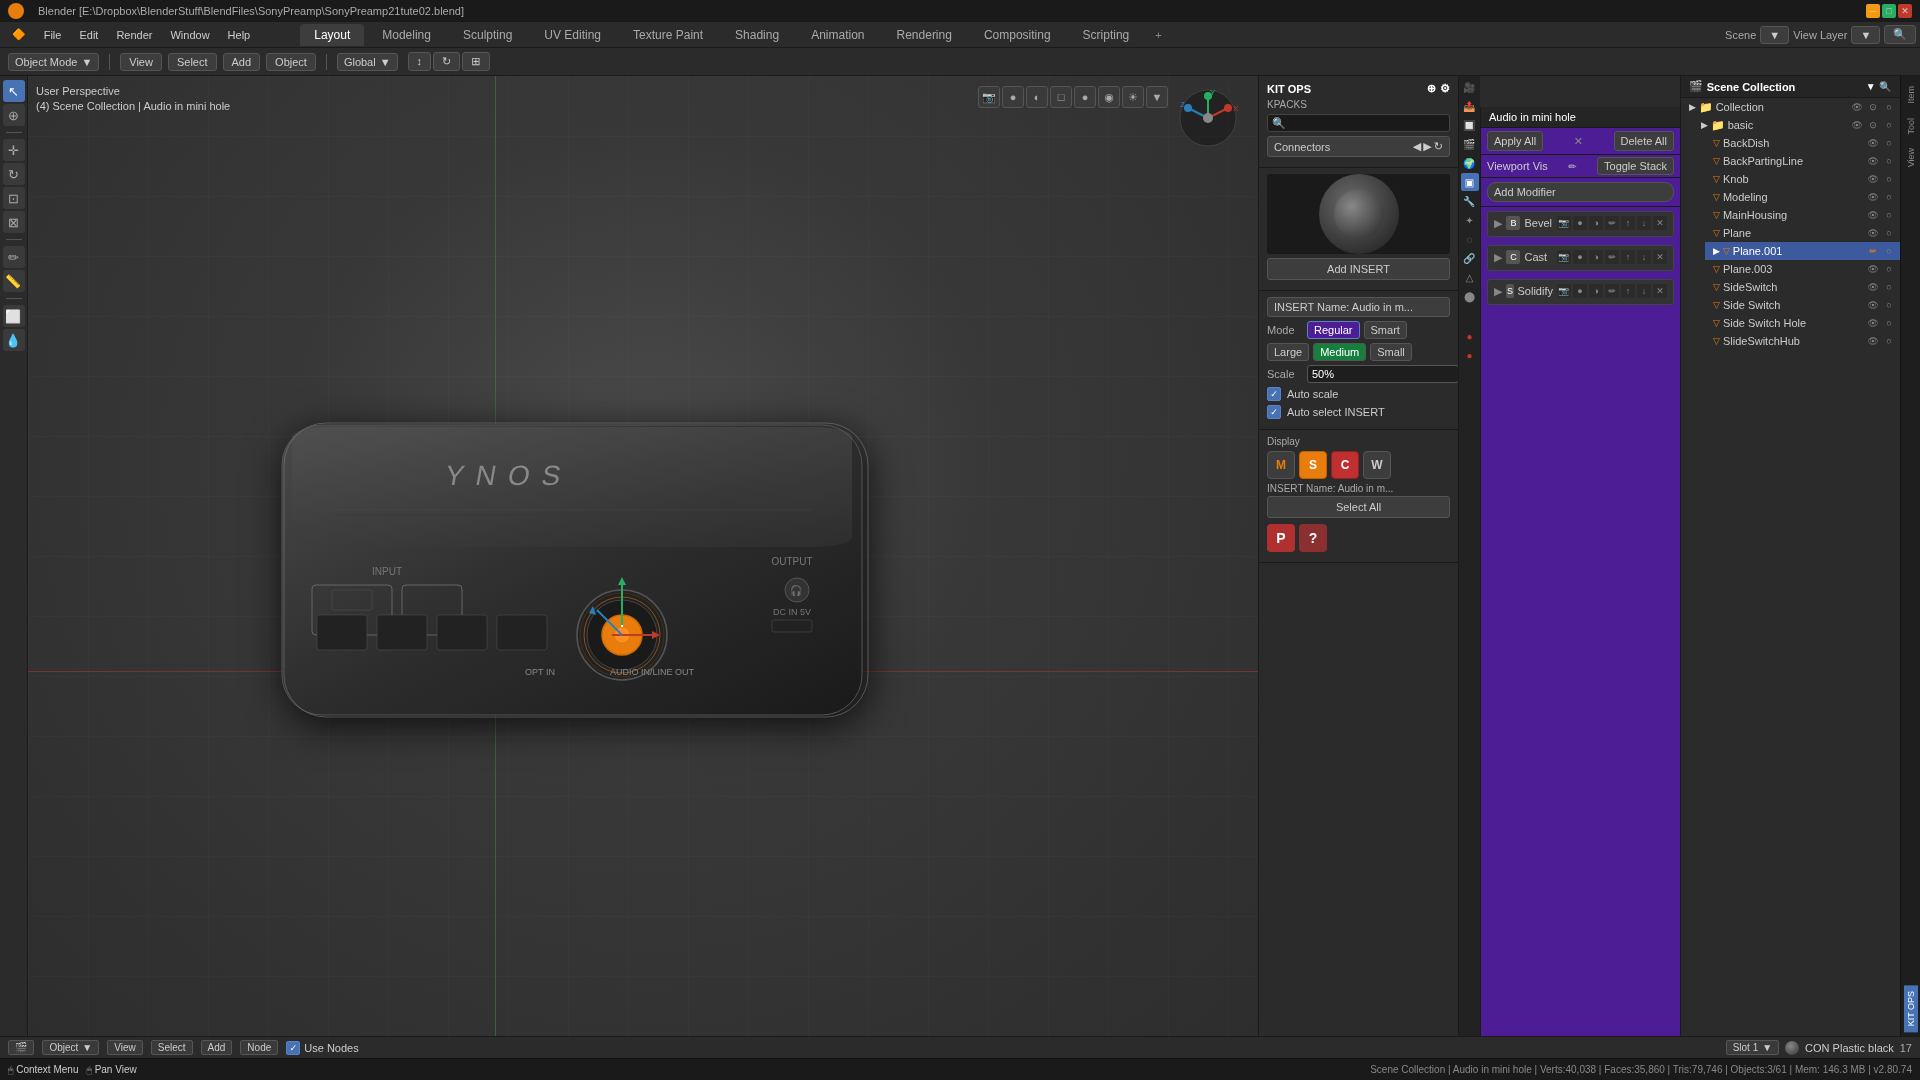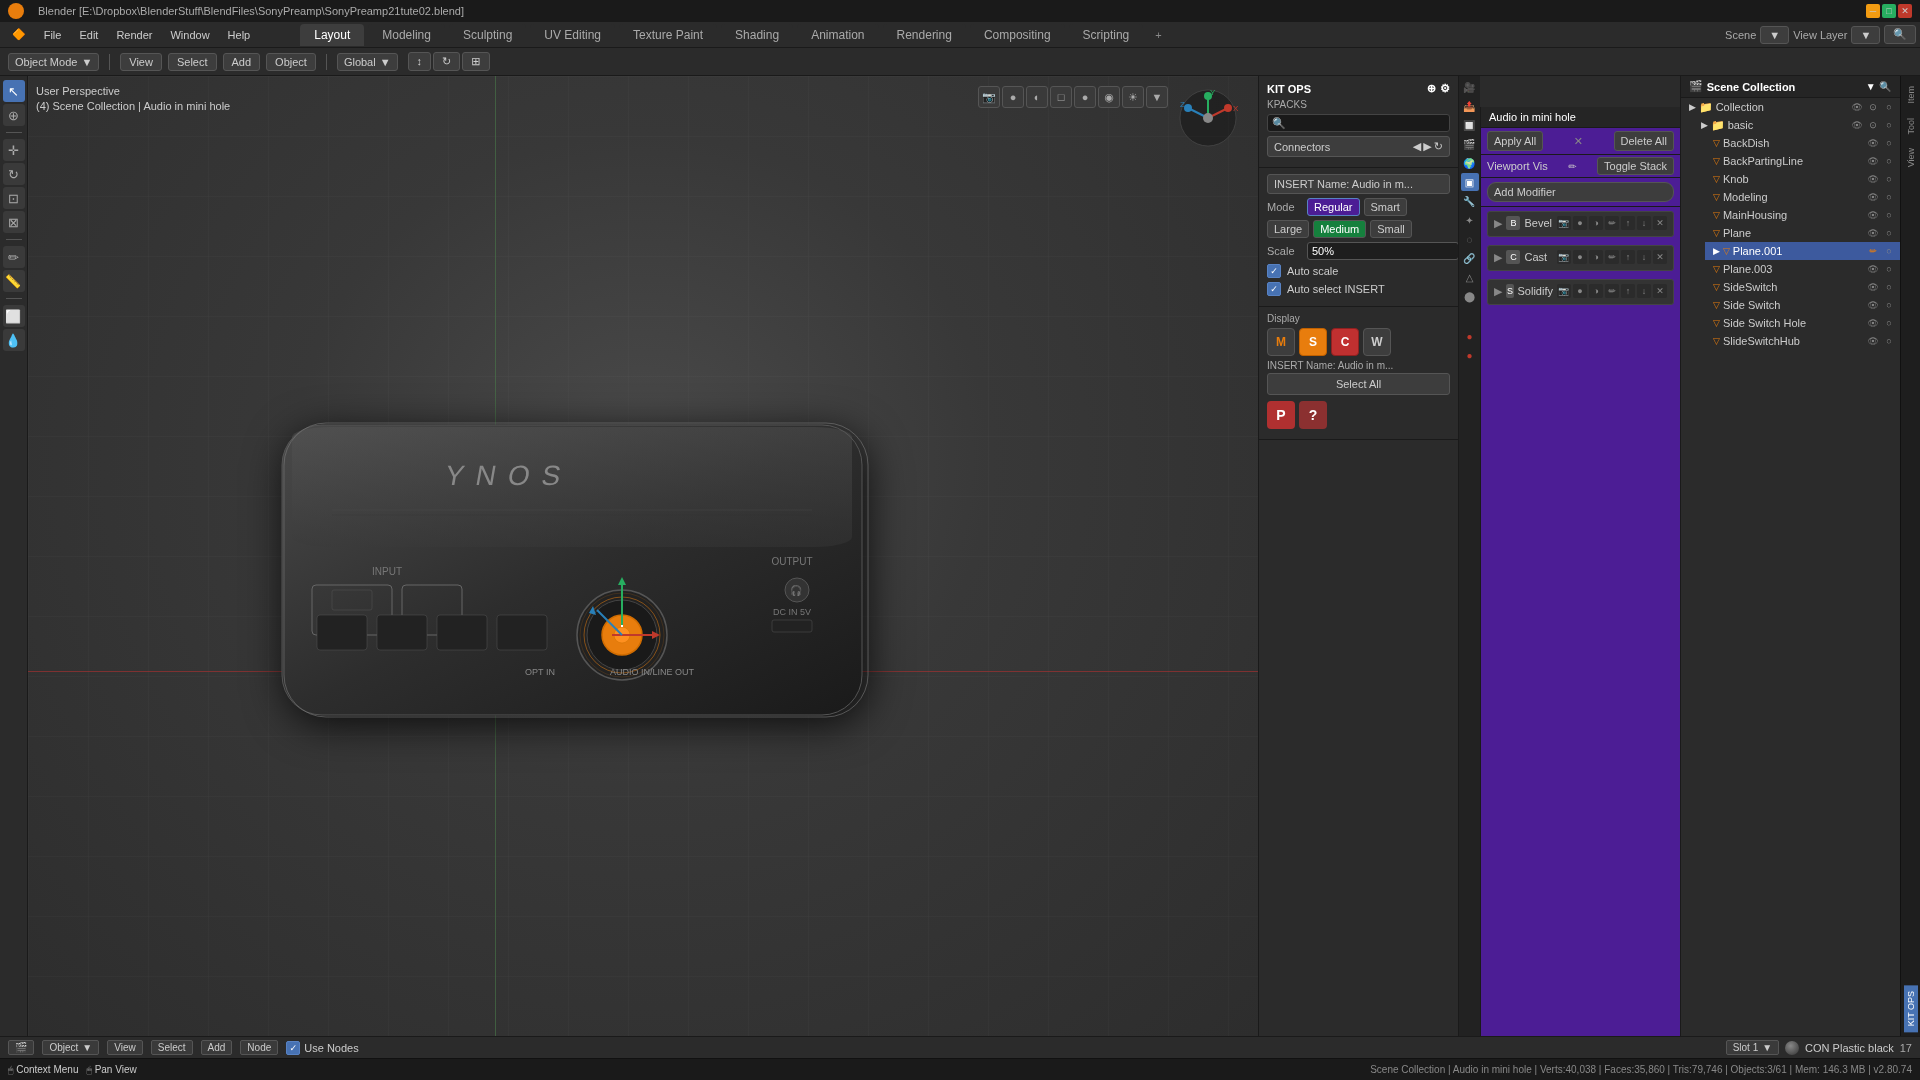--- a/index.html
+++ b/index.html
@@ -906,20 +906,28 @@
       <div class="panel-dropdown">
         <span>Connectors</span>
         <div style="display:flex; gap:2px;">
           <span>◀</span>
           <span>▶</span>
           <span>↻</span>
         </div>
       </div>
     </div>
 
+    <div class="panel-section">
+      <div class="thumbnail-box">
+        <div style="width:80px; height:80px; background: radial-gradient(circle at 40% 35%, #6a6a6a, #1a1a1a); border-radius: 50%; display:flex; align-items:center; justify-content:center;">
+          <div style="width:50px; height:50px; background:radial-gradient(circle at 35% 35%, #888, #222); border-radius:50%;"></div>
+        </div>
+      </div>
+      <div class="add-insert-btn">Add INSERT</div>
+    </div>
 
     <div class="panel-section">
       <input type="text" class="insert-name-field" value="INSERT Name: Audio in m..." style="">
 
       <div class="mode-row">
         <span class="mode-label">Mode</span>
         <div class="mode-btn active">Regular</div>
         <div class="mode-btn">Smart</div>
       </div>
 

